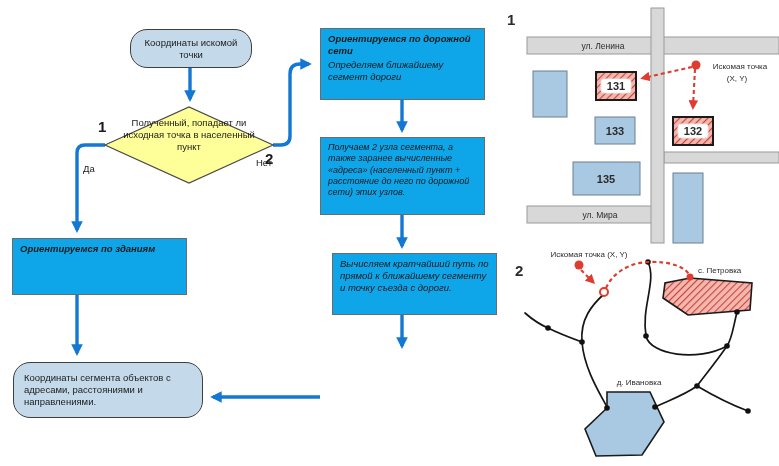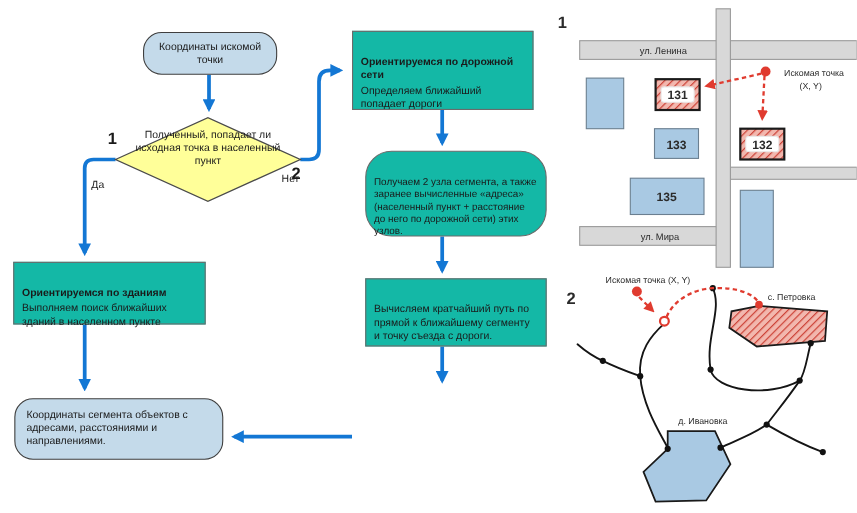--- a/index.html
+++ b/index.html
@@ -6,21 +6,21 @@
   .canvas{
     position:relative;width:779px;height:466px;background:#fff;overflow:hidden;
     font-family:"Liberation Sans",sans-serif;color:#1a1a1a;
   }
   svg{position:absolute;left:0;top:0;}
   
   .node{
     position:absolute;box-sizing:border-box;font-size:9.5px;line-height:1.25;
   }
   .proc{
-    background:#14b8a6;border:1px solid #6b6b6b;padding:22px 7px;
+    background:#0ea5e9;border:1px solid #6b6b6b;padding:4px 7px;font-style:italic;
   }
   .proc .title{font-weight:bold;margin-bottom:2px;}
   .term{
     background:#C4DAEA;border:1.4px solid #3f3f3f;border-radius:17px;
     display:flex;align-items:center;text-align:left;padding:4px 10px;
   }
   .term.center{justify-content:center;text-align:center;}
   .diamond-text{
     position:absolute;text-align:center;font-size:9.5px;line-height:1.25;
   }
@@ -58,33 +58,32 @@
 
   <div class="diamond-text" style="left:114px;top:117px;width:150px;">Полученный, попадает ли исходная точка в населенный пункт</div>
 
   <div class="marker-num" style="left:98px;top:118px;">1</div>
   <div class="edge-label" style="left:256px;top:113px;margin-top:44px;">Нет</div>
   <div class="marker-num" style="left:265px;top:150px;">2</div>
   <div class="edge-label" style="left:83px;top:163px;text-align:center;">Да</div>
 
   <div class="node proc" style="left:12px;top:238px;width:175px;height:57px;">
     <div class="title">Ориентируемся по зданиям</div>
-    <div>Выполняем поиск ближайших зданий в населенном пункте</div>
   </div>
 
   <div class="node term" style="left:13px;top:362px;width:190px;height:56px;">
     <span>Координаты сегмента объектов с адресами, расстояниями и направлениями.</span>
   </div>
 
   <div class="node proc" style="left:320px;top:28px;width:165px;height:72px;">
     <div class="title">Ориентируемся по дорожной сети</div>
-    <div>Определяем ближайший попадает дороги</div>
+    <div>Определяем ближайшему сегмент дороги</div>
   </div>
 
-  <div class="node proc" style="left:332px;top:137px;width:165px;height:78px;font-size:9px;border-radius:24px;">
+  <div class="node proc" style="left:320px;top:137px;width:165px;height:78px;font-size:9px;">
     <div>Получаем 2 узла сегмента, а также заранее вычисленные «адреса» (населенный пункт + расстояние до него по дорожной сети) этих узлов.</div>
   </div>
 
   <div class="node proc" style="left:332px;top:253px;width:165px;height:62px;">
     <div>Вычисляем кратчайший путь по прямой к ближайшему сегменту и точку съезда с дороги.</div>
   </div>
 
 
   <svg style="left:500px;top:0;" width="279" height="250" viewBox="0 0 279 250">
     <defs>

